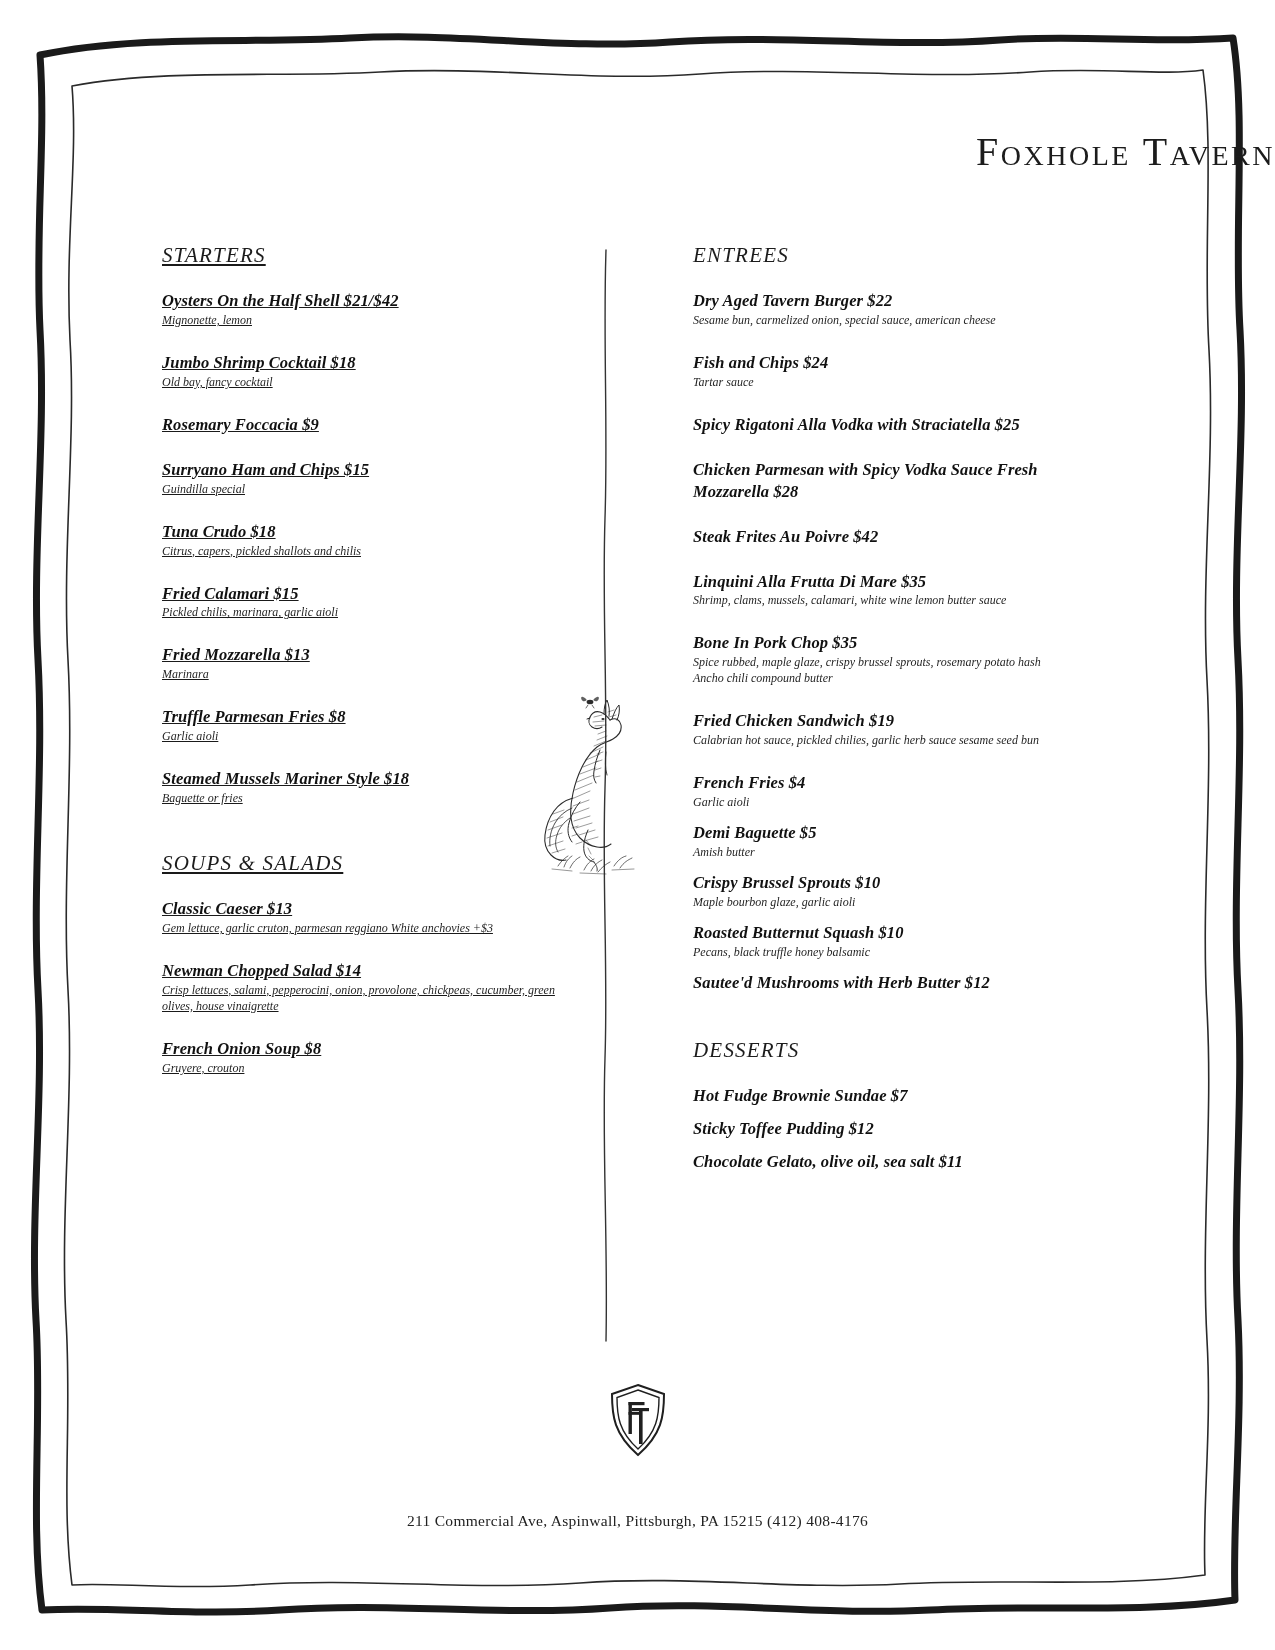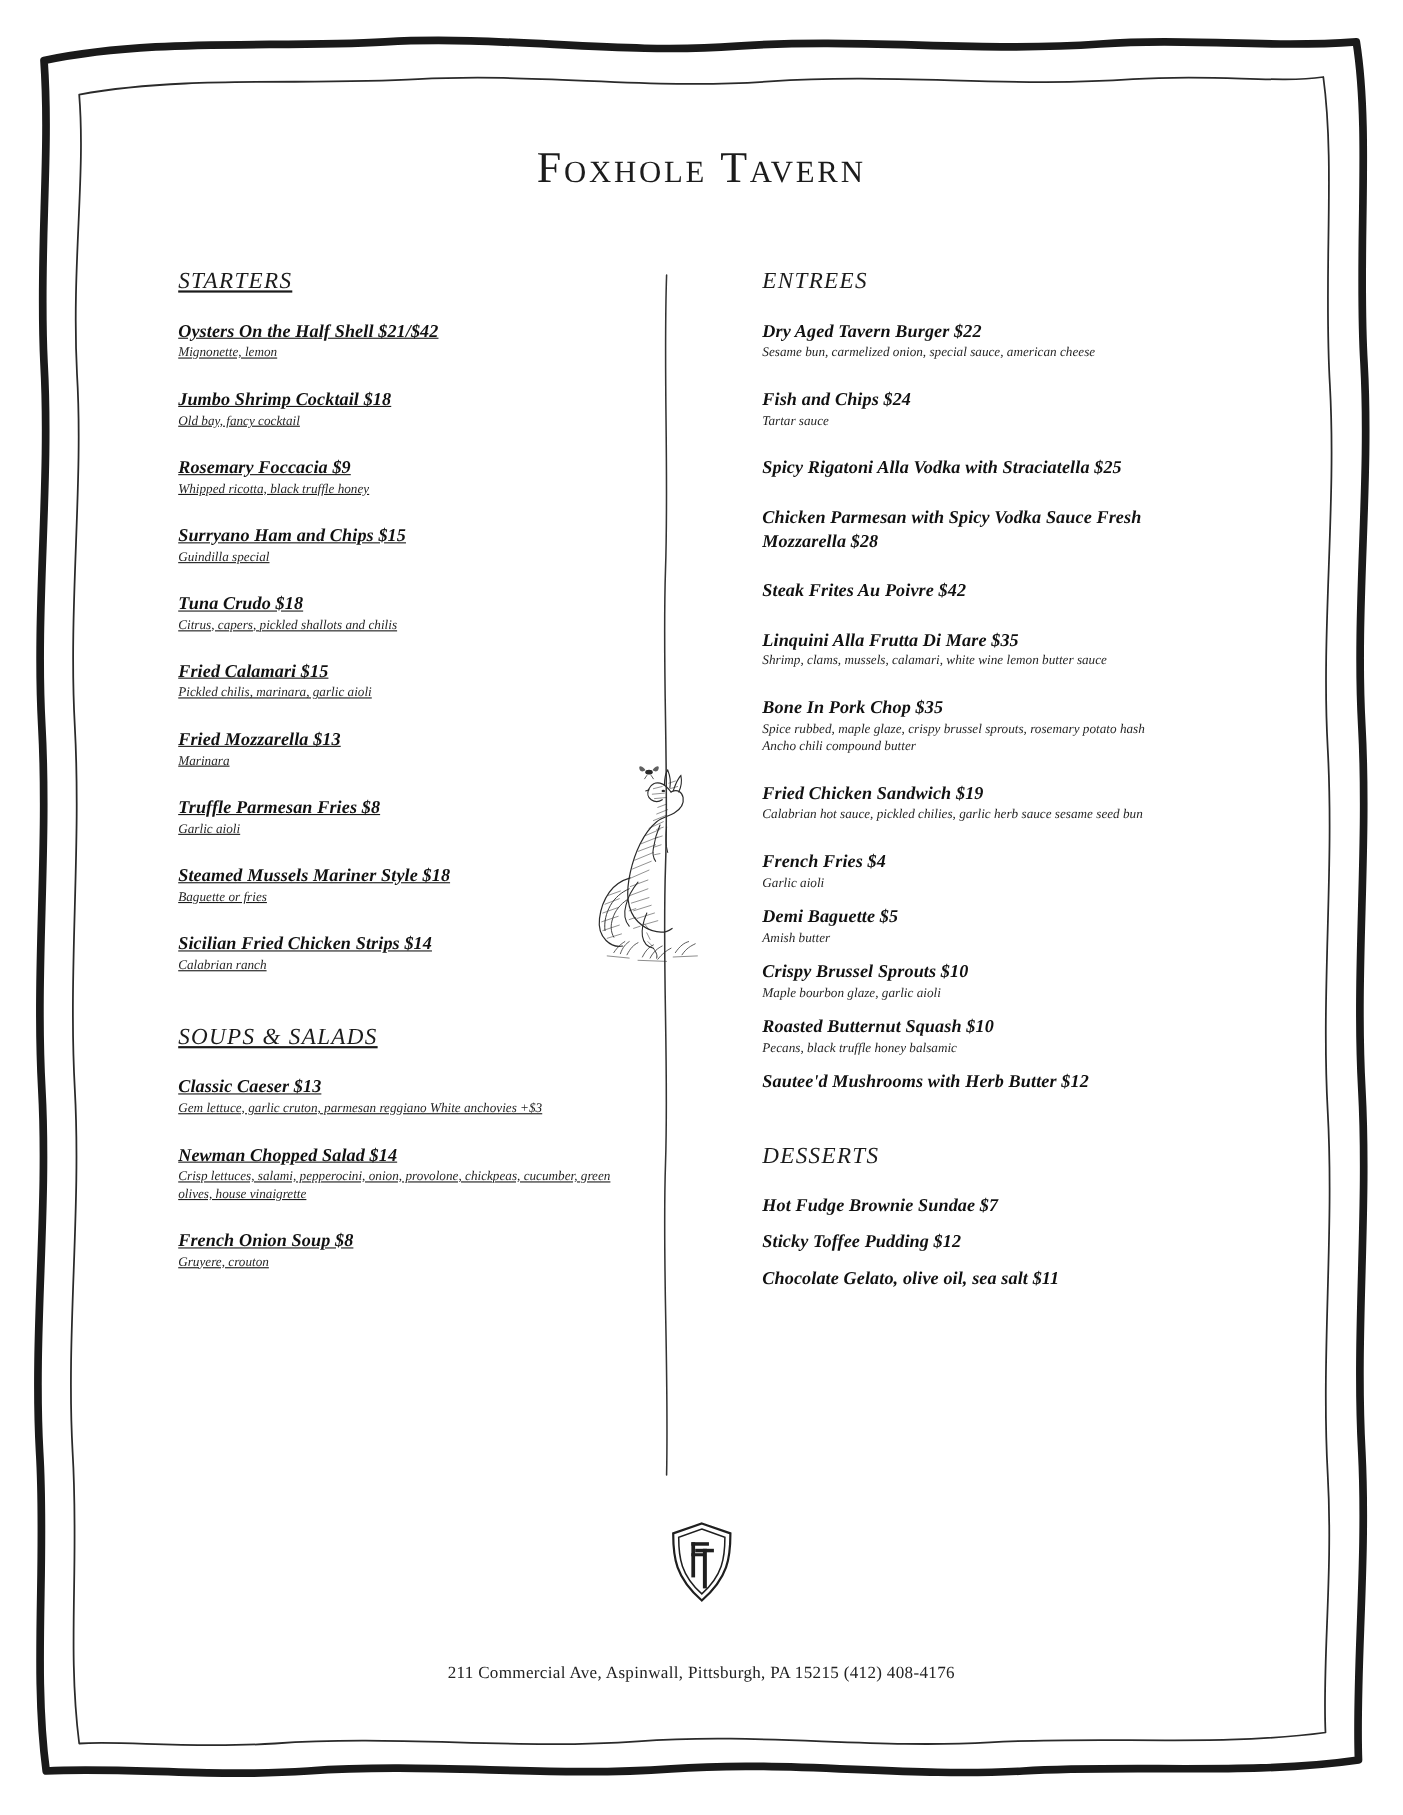--- a/index.html
+++ b/index.html
@@ -27,21 +27,21 @@
   .page {
     position: absolute;
     left: 0; top: 0;
     width: 1275px; height: 1650px;
   }
 
   .menu-title {
     position: absolute;
     top: 128px;
     left: 0; right: 0;
-    text-align: center;
+    text-align: right;
     font-size: 40px;
     letter-spacing: 2.5px;
     font-variant: small-caps;
     font-weight: 400;
     color: #1c1c1c;
   }
 
   
   #divider {
     position: absolute;
@@ -178,21 +178,20 @@
       <div class="item">
         <div class="item-name">Oysters On the Half Shell  $21/$42</div>
         <div class="item-desc">Mignonette, lemon</div>
       </div>
       <div class="item">
         <div class="item-name">Jumbo Shrimp Cocktail  $18</div>
         <div class="item-desc">Old bay, fancy cocktail</div>
       </div>
       <div class="item">
         <div class="item-name">Rosemary Foccacia  $9</div>
-        <div class="item-desc">Whipped ricotta, black truffle honey</div>
       </div>
       <div class="item">
         <div class="item-name">Surryano Ham and Chips  $15</div>
         <div class="item-desc">Guindilla special</div>
       </div>
       <div class="item">
         <div class="item-name">Tuna Crudo  $18</div>
         <div class="item-desc">Citrus, capers, pickled shallots and chilis</div>
       </div>
       <div class="item">
@@ -203,24 +202,20 @@
         <div class="item-name">Fried Mozzarella  $13</div>
         <div class="item-desc">Marinara</div>
       </div>
       <div class="item">
         <div class="item-name">Truffle Parmesan Fries  $8</div>
         <div class="item-desc">Garlic aioli</div>
       </div>
       <div class="item">
         <div class="item-name">Steamed Mussels Mariner Style $18</div>
         <div class="item-desc">Baguette or fries</div>
-      </div>
-      <div class="item">
-        <div class="item-name">Sicilian Fried Chicken Strips  $14</div>
-        <div class="item-desc">Calabrian ranch</div>
       </div>
 
       <div class="section-head spaced-top">SOUPS &amp; SALADS</div>
 
       <div class="item">
         <div class="item-name">Classic Caeser  $13</div>
         <div class="item-desc">Gem lettuce, garlic cruton, parmesan reggiano
 White anchovies +$3</div>
       </div>
       <div class="item">

